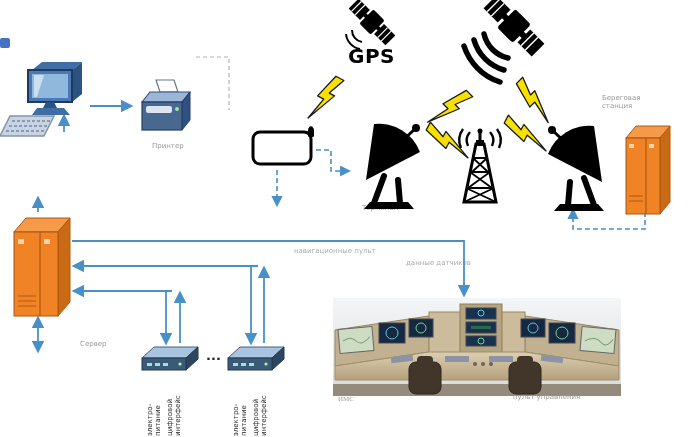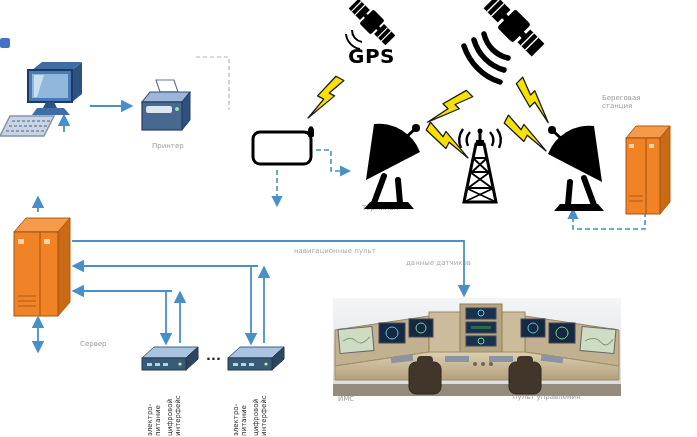--- a/index.html
+++ b/index.html
@@ -248,16 +248,16 @@
     <circle cx="142" cy="66" r="2" fill="#6b6455"></circle>
       <circle cx="150" cy="66" r="2" fill="#6b6455"></circle>
       <circle cx="158" cy="66" r="2" fill="#6b6455"></circle>
     <g>
       <rect x="76" y="64" width="32" height="32" rx="7" fill="#42362b" stroke="#2c241c"></rect>
       <rect x="84" y="58" width="16" height="9" rx="4" fill="#42362b"></rect>
       <rect x="176" y="64" width="32" height="32" rx="7" fill="#42362b" stroke="#2c241c"></rect>
       <rect x="184" y="58" width="16" height="9" rx="4" fill="#42362b"></rect>
     </g>
   </svg>
-  <div class="lbl" style="left:338px;top:395px;z-index:4;">ИМС</div>
+  <div class="lbl" style="left:338px;top:395px;z-index:4;font-family:Liberation Serif, serif;">ИМС</div>
   <div class="lbl" style="left:513px;top:393px;z-index:4;">пульт управления</div>
 
 </div>
 
 </body></html>

